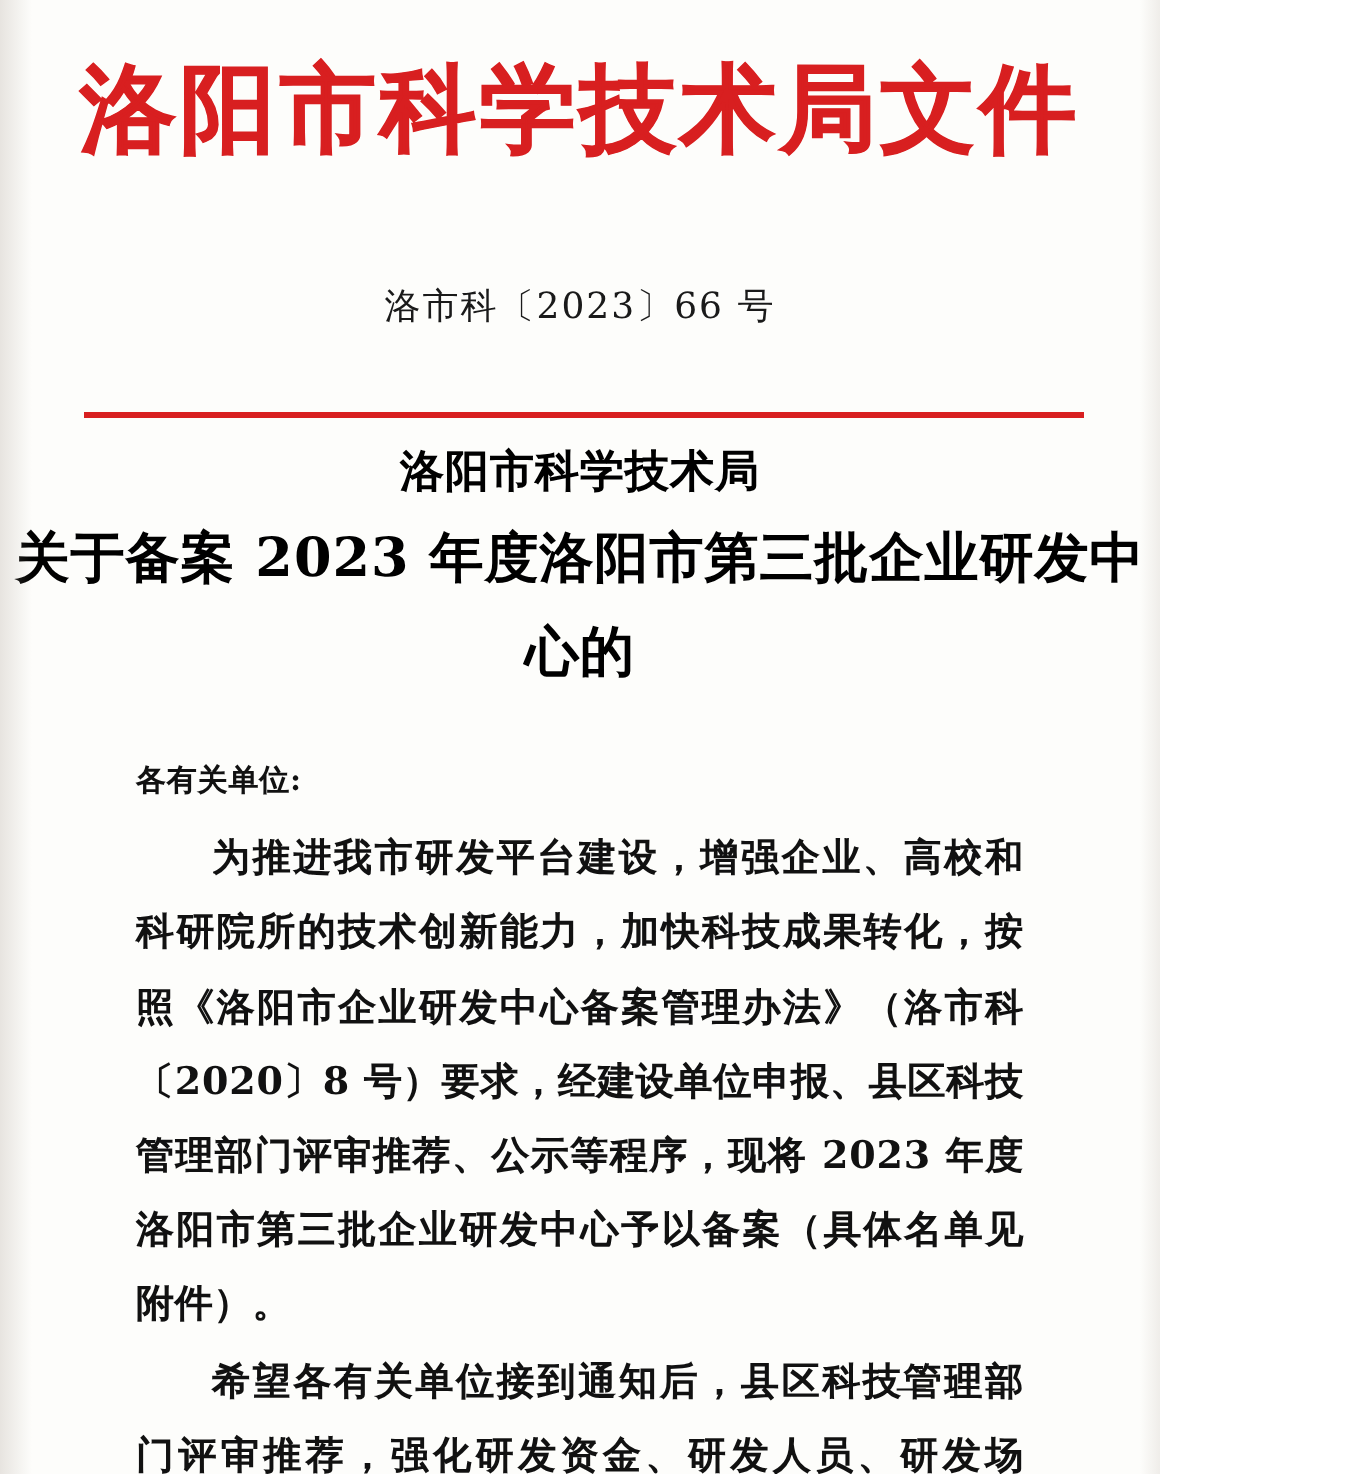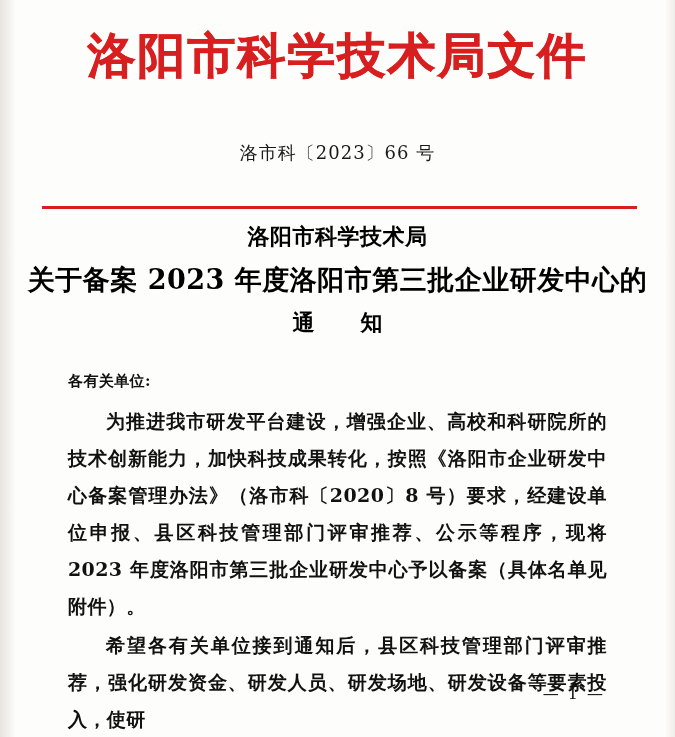--- a/index.html
+++ b/index.html
@@ -8,21 +8,21 @@
   }
   body {
     width: 675px;
     height: 737px;
     background: #ffffff;
     font-family: "DejaVu Serif", "Liberation Serif", serif;
     overflow: hidden;
   }
   .page {
     position: relative;
-    width: 675px;
+    width: 580px;
     height: 737px;
     background: #fdfdfb;
     box-sizing: border-box;
     overflow: hidden;
   }
   
   .page::before {
     content: "";
     position: absolute;
     left: 0; top: 0; bottom: 0;
@@ -126,21 +126,20 @@
     <div class="masthead-title">洛阳市科学技术局文件</div>
   </div>
 
   <div class="doc-number">洛市科〔2023〕66 号</div>
 
   <div class="red-rule"></div>
 
   <div class="title-block">
     <div class="title-line1">洛阳市科学技术局</div>
     <div class="title-line2">关于备案 2023 年度洛阳市第三批企业研发中心的</div>
-    <div class="title-line3">通　知</div>
   </div>
 
   <div class="body-text">
     <p class="salutation">各有关单位:</p>
     <p class="para">为推进我市研发平台建设，增强企业、高校和科研院所的技术创新能力，加快科技成果转化，按照《洛阳市企业研发中心备案管理办法》（洛市科〔2020〕8 号）要求，经建设单位申报、县区科技管理部门评审推荐、公示等程序，现将 2023 年度洛阳市第三批企业研发中心予以备案（具体名单见附件）。</p>
     <p class="para">希望各有关单位接到通知后，县区科技管理部门评审推荐，强化研发资金、研发人员、研发场地、研发设备等要素投入，使研</p>
   </div>
 
   <div class="page-number">— 1 —</div>
 

